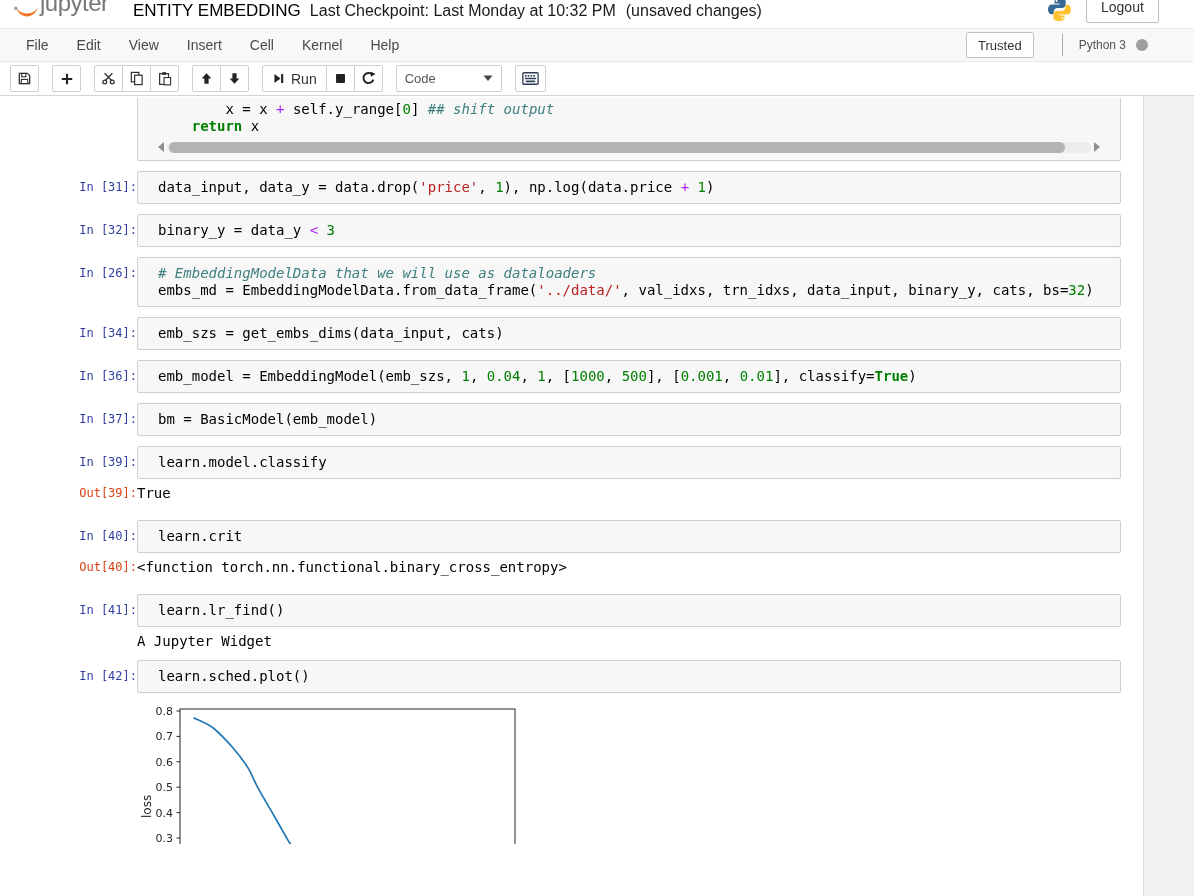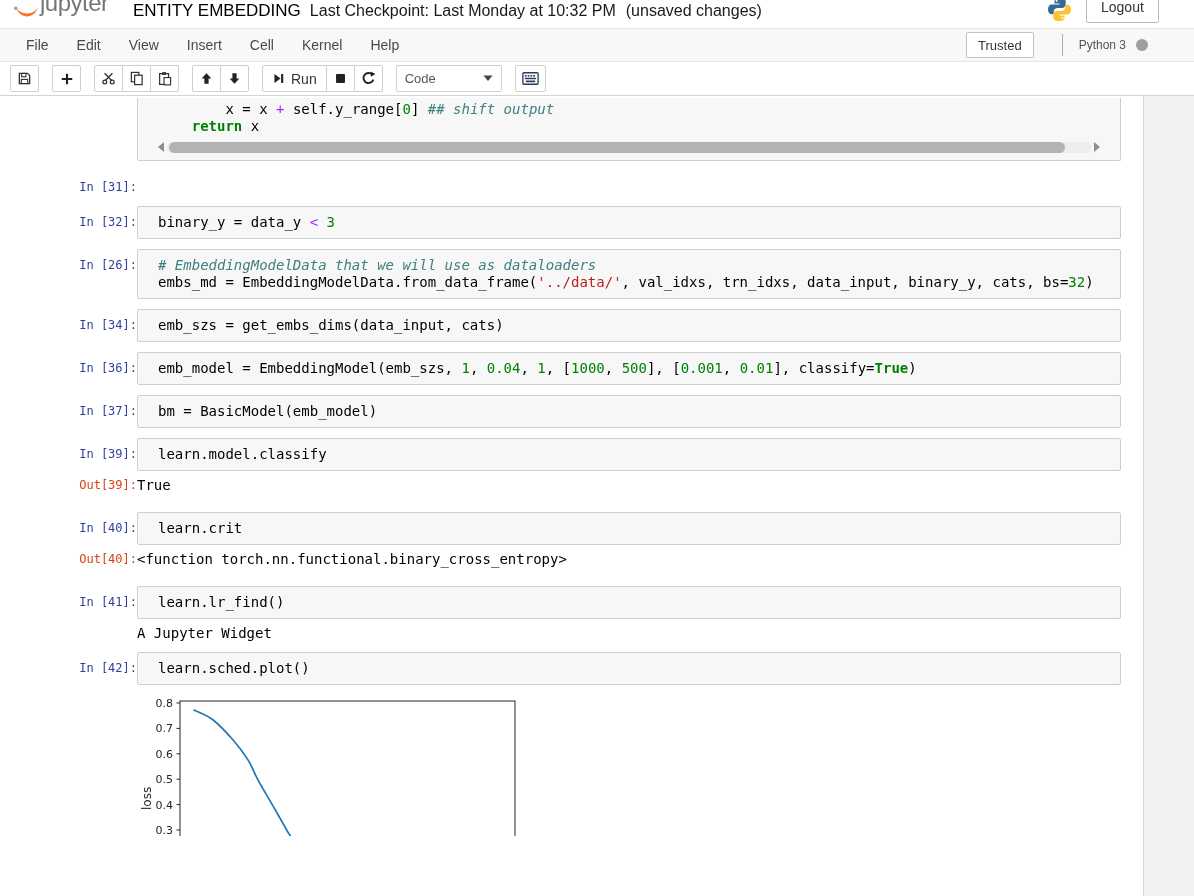--- a/index.html
+++ b/index.html
@@ -228,20 +228,25 @@
               <div class="sb-track">
                 <div class="sb-thumb"></div>
               </div>
               <div class="sb-arrow right"></div>
             </div>
           </div>
         </div>
       </div>
       <div class="cellrow">
         <div class="prompt">In [31]:</div>
+        <div class="boxwrap">
+          <div class="inputbox">
+            <div class="cm-line"><span class="">data_input, data_y = data.drop(</span><span class="tok-str">'price'</span><span class="">, </span><span class="tok-num">1</span><span class="">), np.log(data.price </span><span class="tok-op">+</span><span class=""> </span><span class="tok-num">1</span><span class="">)</span></div>
+          </div>
+        </div>
       </div>
       <div class="cellrow">
         <div class="prompt">In [32]:</div>
         <div class="boxwrap">
           <div class="inputbox">
             <div class="cm-line"><span class="">binary_y = data_y </span><span class="tok-op">&lt;</span><span class=""> </span><span class="tok-num">3</span></div>
           </div>
         </div>
       </div>
       <div class="cellrow">

